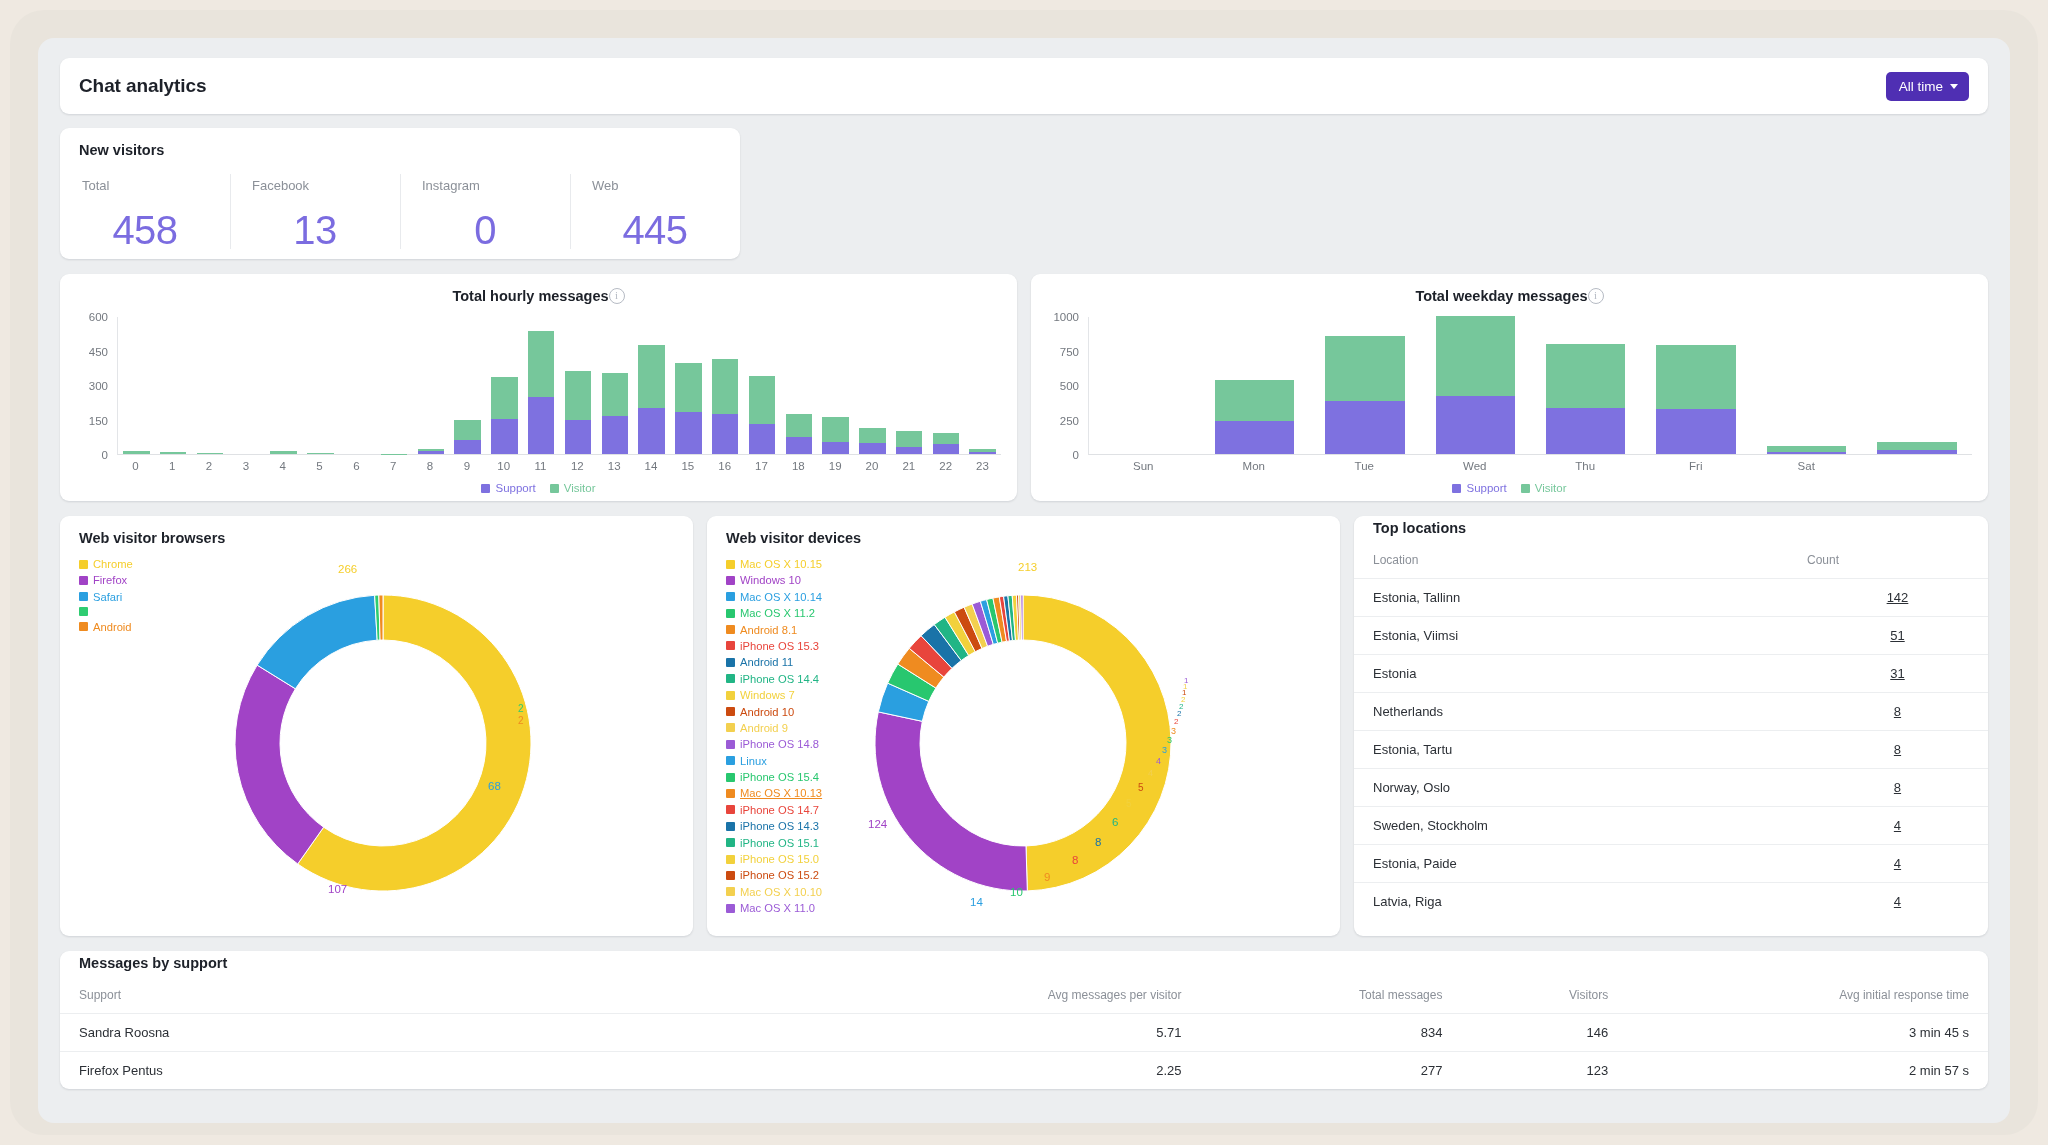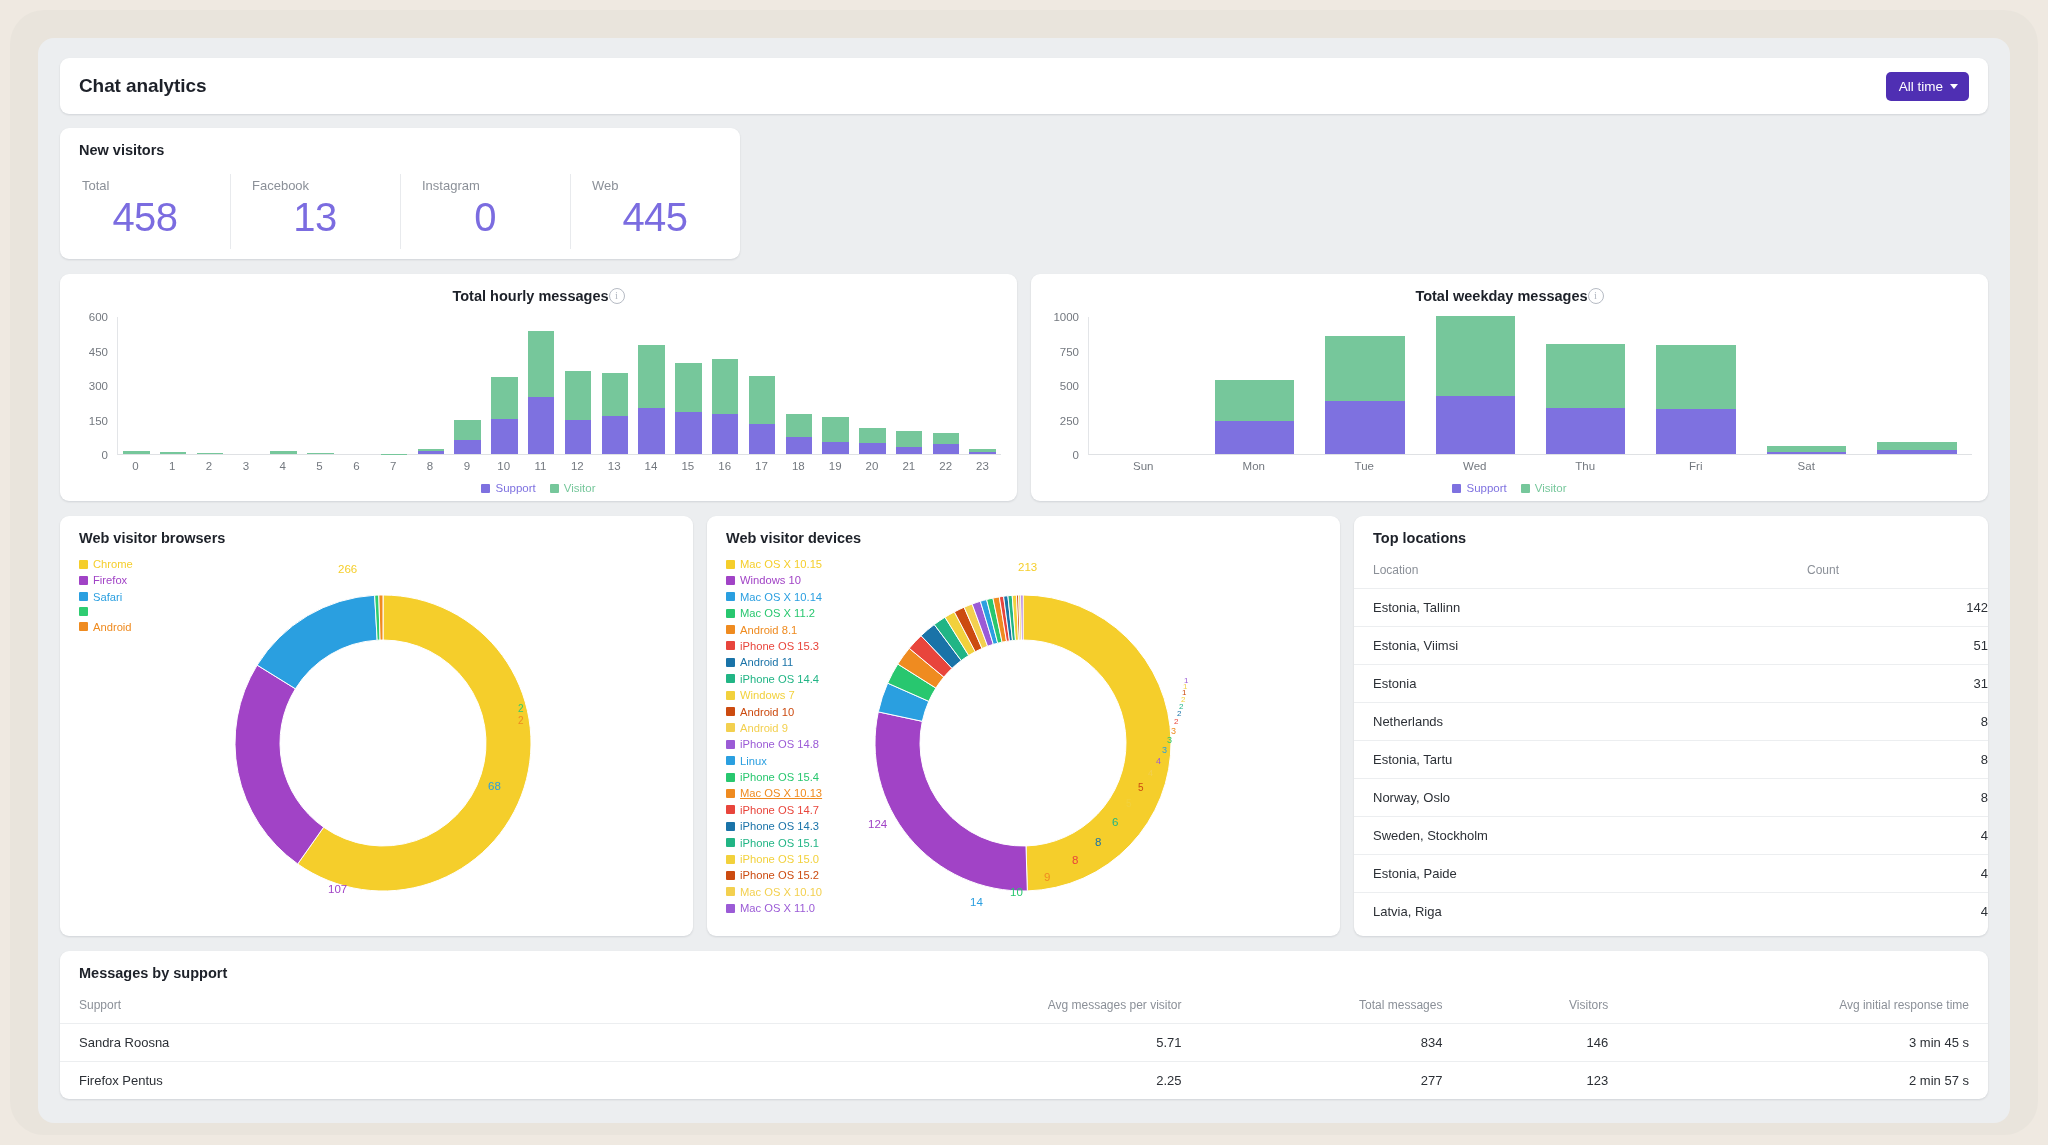--- a/index.html
+++ b/index.html
@@ -45,21 +45,21 @@
   
   .visitors-card { width: 680px; padding: 14px 0 0 0; margin-bottom: 15px; }
   .card-title { font-size: 14.5px; font-weight: 700; color: #1d2129; padding: 0 19px; }
   .visitors-row { display: flex; height: 93px; margin-top: 8px; }
   .visitor-cell { flex: 1; padding: 12px 0 0 22px; position: relative; }
   .visitor-cell + .visitor-cell::before {
     content:""; position:absolute; left:0; top:8px; bottom:10px; width:1px; background:#e8eaed;
   }
   .visitor-label { font-size: 13px; color: #8b9098; font-weight: 400; }
   .visitor-value { font-size: 40px; color: #7b6ce0; font-weight: 300;
-                   text-align: center; margin-top: 2px; padding-right: 22px; letter-spacing: -.5px; }
+                   text-align: center; margin-top: 15px; padding-right: 22px; letter-spacing: -.5px; }
   
   .row { display: flex; gap: 14px; margin-bottom: 15px; }
   .chart-card { flex: 1; padding: 14px 0 10px 0; height: 227px; position: relative; }
   .chart-head { display: flex; justify-content: center; align-items: flex-start; padding: 0 19px; }
   .info-icon { width: 16px; height: 16px; border-radius: 50%; border: 1.4px solid #b6bbc4;
                color: #b6bbc4; font-size: 11px; line-height: 13px; text-align: center;
                font-family: "Liberation Serif", serif; cursor: pointer; }
   .plot { position: relative; margin: 13px 12px 0 12px; height: 138px; }
   .yaxis { position: absolute; left: 0; top: 0; bottom: 0; width: 42px; }
   .ytick { position: absolute; right: 6px; font-size: 11.5px; color: #73787f; transform: translateY(-50%); }
@@ -81,27 +81,27 @@
   .donut-body { display: flex; height: 378px; padding-left: 19px; padding-top: 12px; }
   .donut-legend { width: 124px; overflow: hidden; }
   .donut-legend.wide { width: 122px; }
   .dl-item { display: flex; align-items: center; gap: 5px; font-size: 11.2px;
              margin-bottom: 4.4px; white-space: nowrap; cursor: pointer; }
   .dl-sw { width: 9px; height: 9px; border-radius: 1px; flex: none; }
   .donut-wrap { flex: 1; position: relative; }
   .donut-svg { position: absolute; }
   .slice-label { position: absolute; font-size: 11.5px; white-space: nowrap; }
   
-  .table-card { padding: 14px 0 0 0; }
+  .table-card { padding: 4px 0 0 0; }
   table { width: 100%; border-collapse: collapse; margin-top: 13px; }
   th { font-size: 12px; font-weight: 400; color: #8b9098; text-align: left;
        padding: 4px 0 11px 19px; }
   td { font-size: 13px; color: #2c3036; padding: 11px 0 11px 19px;
        border-top: 1px solid #eceef0; }
-  .num { text-align: right; }
+  .num { text-align: center; text-decoration: underline; }
   .right { text-align: right; padding-right: 19px; }
   .loc-card { width: 643px; }
   .loc-card th:nth-child(2), .loc-card td:nth-child(2) { width: 200px; }
   .support-card td, .support-card th { }
   .support-card th:nth-child(1), .support-card td:nth-child(1) { width: 40%; }
 </style>
 </head>
 <body>
 
 <div class="outer-frame">

